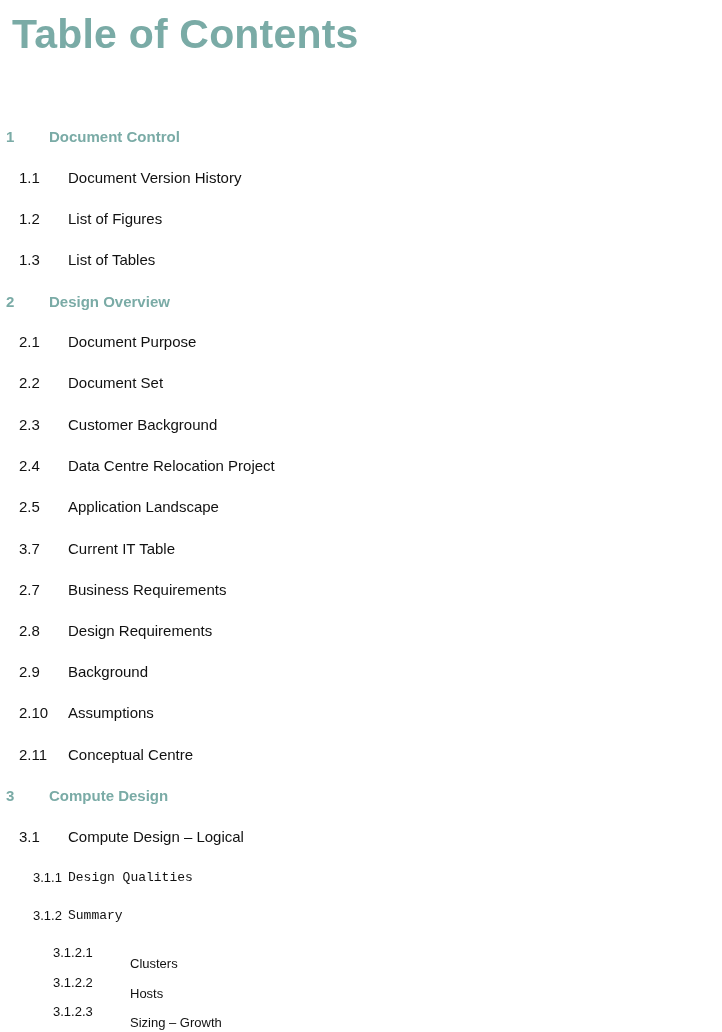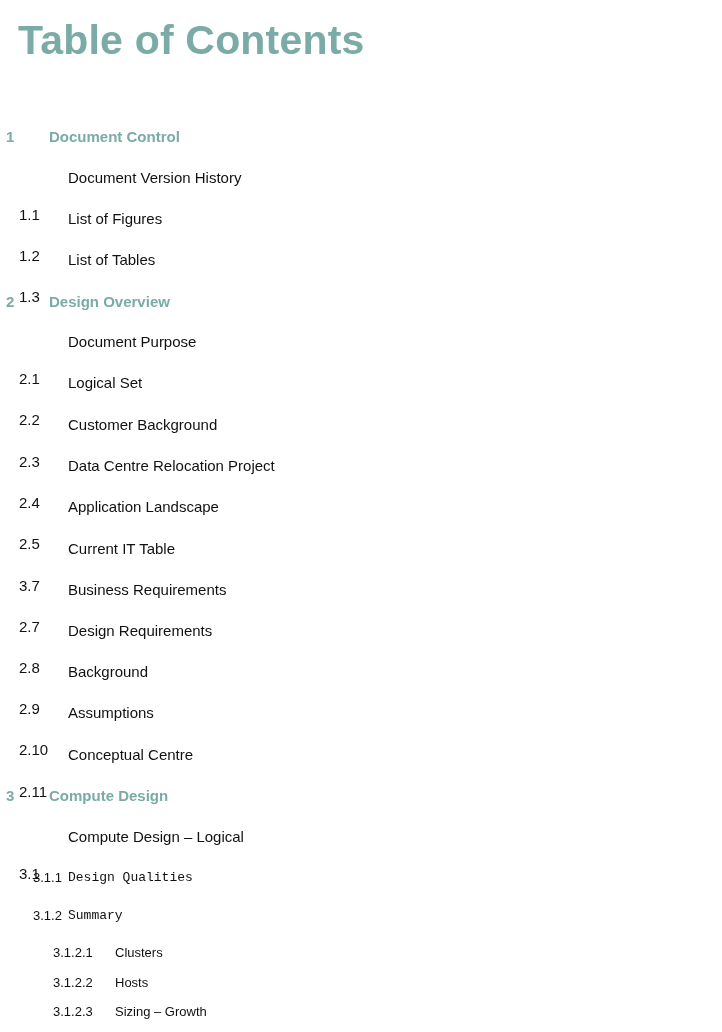--- a/index.html
+++ b/index.html
@@ -12,21 +12,21 @@
       height: 1032px;
       position: relative;
       overflow: hidden;
       font-family: "Liberation Sans", "DejaVu Sans", sans-serif;
       color: #111111;
     }
     .title {
       position: absolute;
       left: 6px;
       top: 2px;
-      margin: 12px;
+      margin: 6px;
       font-size: 41px;
       font-weight: bold;
       color: #7aaba6;
       letter-spacing: 0.2px;
       line-height: 52px;
       white-space: nowrap;
     }
     .entry {
       position: absolute;
       white-space: nowrap;
@@ -39,36 +39,36 @@
       color: #7aaba6;
       line-height: 20px;
     }
     .l1 .num { left: 6px; }
     .l1 .txt { left: 49px; }
     .l2 {
       font-size: 15px;
       color: #111111;
       line-height: 20px;
     }
-    .l2 .num { left: 19px; margin-top: 37px; }
+    .l2 .num { left: 19px; }
     .l2 .txt { left: 68px; }
     .l3 {
       font-size: 13px;
       color: #111111;
       line-height: 18px;
     }
     .l3 .num { left: 33px; }
     .l3 .txt { left: 68px; font-family: Liberation Mono, monospace; }
     .l4 {
       font-size: 13px;
       color: #111111;
       line-height: 18px;
     }
     .l4 .num { left: 53px; }
-    .l4 .txt { left: 115px; }
+    .l4 .txt { left: 130px; margin-top: 11px; }
   </style>
 </head>
 <body>
 
 <h1 class="title">Table of Contents</h1>
 
 <div>
 
   <div class="entry l1" style="top:127px;">
     <span class="num">1</span>
@@ -90,21 +90,21 @@
   <div class="entry l1" style="top:292px;">
     <span class="num">2</span>
     <span class="txt">Design Overview</span>
   </div>
   <div class="entry l2" style="top:332px;">
     <span class="num">2.1</span>
     <span class="txt">Document Purpose</span>
   </div>
   <div class="entry l2" style="top:373px;">
     <span class="num">2.2</span>
-    <span class="txt">Logical Set</span>
+    <span class="txt">Document Set</span>
   </div>
   <div class="entry l2" style="top:415px;">
     <span class="num">2.3</span>
     <span class="txt">Customer Background</span>
   </div>
   <div class="entry l2" style="top:456px;">
     <span class="num">2.4</span>
     <span class="txt">Data Centre Relocation Project</span>
   </div>
   <div class="entry l2" style="top:497px;">

